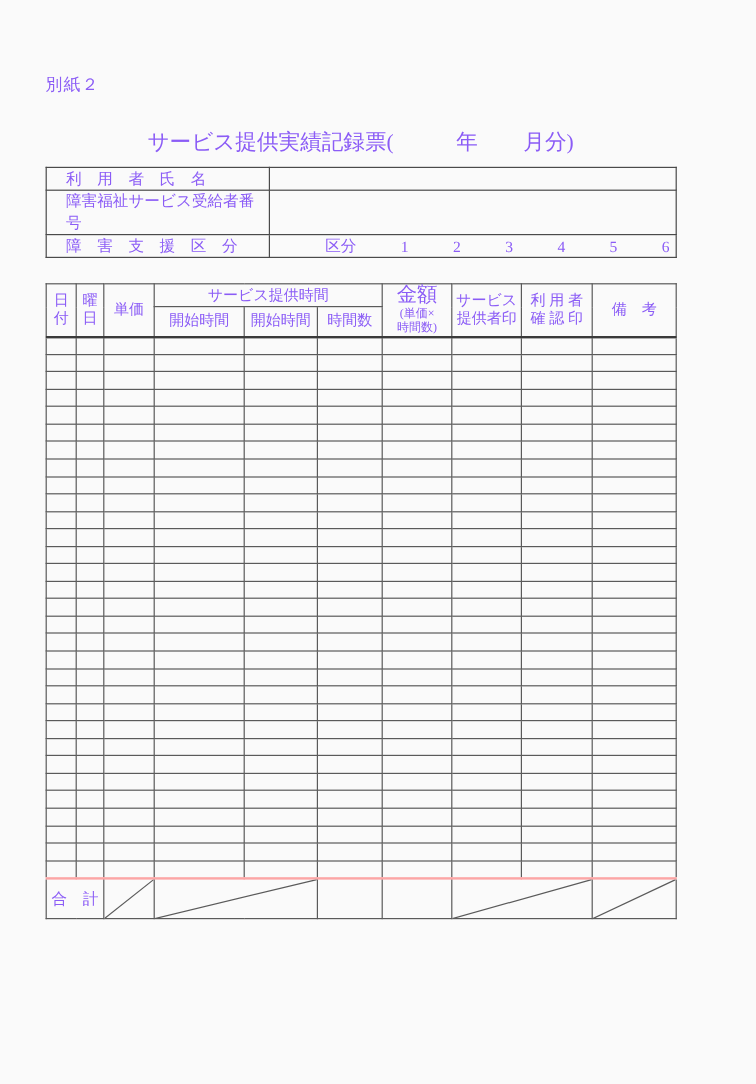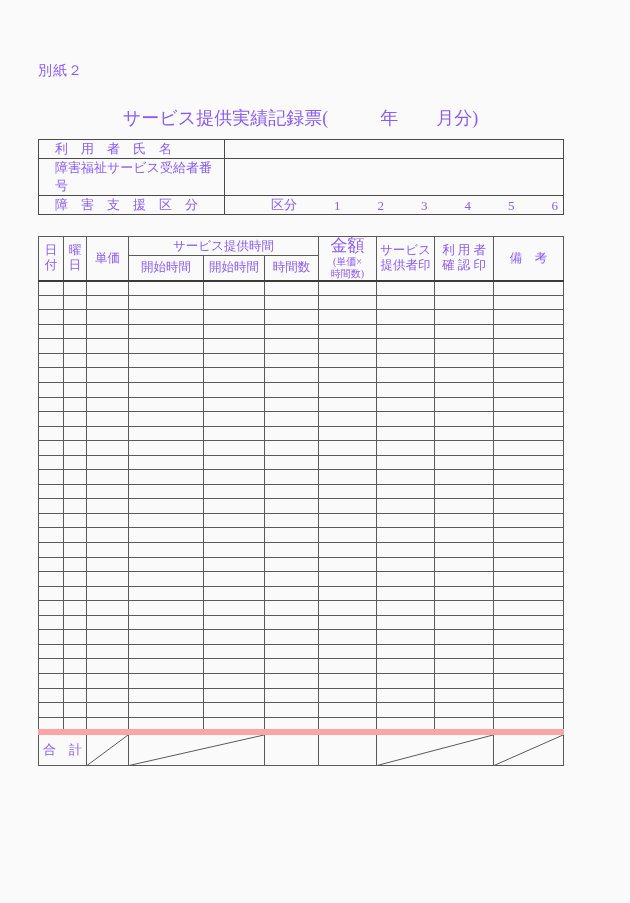--- a/index.html
+++ b/index.html
@@ -60,21 +60,21 @@
   .record-table thead tr.head-bottom th { height: 21px; }
   .stacked { white-space: pre-line; font-size: 11.5px; line-height: 1.25; }
   .amount-main { display: block; font-size: 17px; line-height: 1.1; }
   .amount-sub { display: block; white-space: pre-line; font-size: 10px; line-height: 1.2; }
   .record-table thead tr.head-bottom th,
   .record-table thead th[data-name="header-service-time-group"] { font-size: 12.5px; }
   .record-table thead { border-bottom: 2px solid #3a3a3a; }
 
   .record-table tbody td { height: 14.55px; padding: 0; }
 
-  .record-table tfoot { border-top: 6px solid #fca5a5; }
+  .record-table tfoot { border-top: 2px solid #fca5a5; }
   .record-table tfoot td { height: 34px; font-size: 13px; }
   td.diag { position: relative; }
   td.diag svg { position: absolute; inset: 0; width: 100%; height: 100%; display: block; }
   td.diag svg line { stroke: #5a5a5a; stroke-width: 1; vector-effect: non-scaling-stroke; }
 </style>
 </head>
 <body>
 
 <div class="page" data-name="form-page">
   <div class="content" data-name="form-content">

